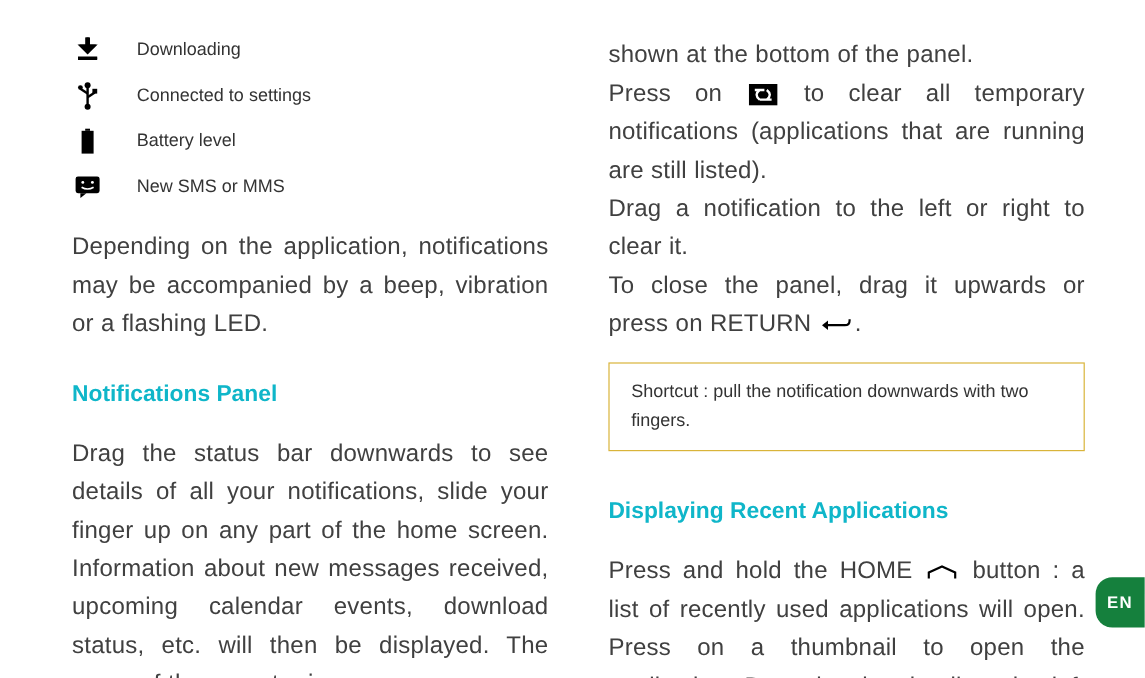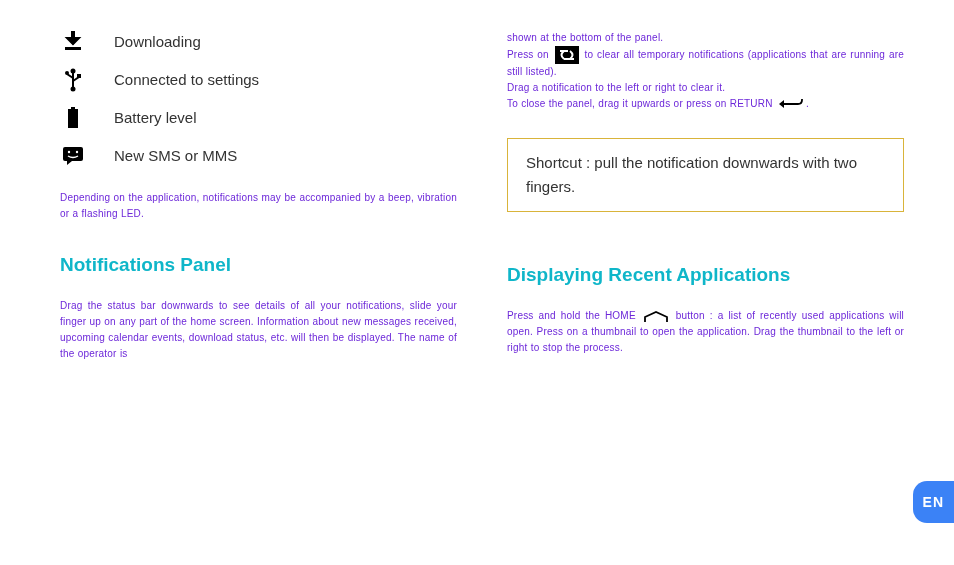--- a/index.html
+++ b/index.html
@@ -19,45 +19,45 @@
     .column {
       flex: 1;
       display: flex;
       flex-direction: column;
     }
     .icon-table { display: flex; flex-direction: column; gap: 14px; margin-bottom: 22px; }
     .icon-row { display: flex; align-items: center; gap: 28px; }
     .icon-cell { width: 26px; height: 22px; display: flex; align-items: center; justify-content: center; }
     .icon-label { font-size: 15px; color: #333; }
     .body-text {
-      font-size: 10px;
-      color: #6d28d9;
+      font-size: 20px;
+      color: #404040;
       text-align: justify;
       letter-spacing: 0.2px;
       word-spacing: 0.3px;
     }
     .section-heading {
       color: #0fb6c9;
       font-size: 19px;
       font-weight: 600;
       margin-top: 28px;
       margin-bottom: 18px;
     }
     .tip-box {
       border: 1.5px solid #d9b43a;
       padding: 12px 18px;
-      margin: 16px 0 20px 0;
+      margin: 16px 0 8px 0;
       font-size: 15px;
       color: #333;
     }
     .lang-tab {
       position: absolute;
       right: 0;
       bottom: 42px;
-      background: #3b82f6;
+      background: #15803d;
       color: #fff;
       font-weight: 600;
       font-size: 14px;
       padding: 10px 10px;
       border-radius: 14px 0 0 14px;
       letter-spacing: 1px;
     }
     .inline-icon {
       display: inline-block;
       vertical-align: middle;

